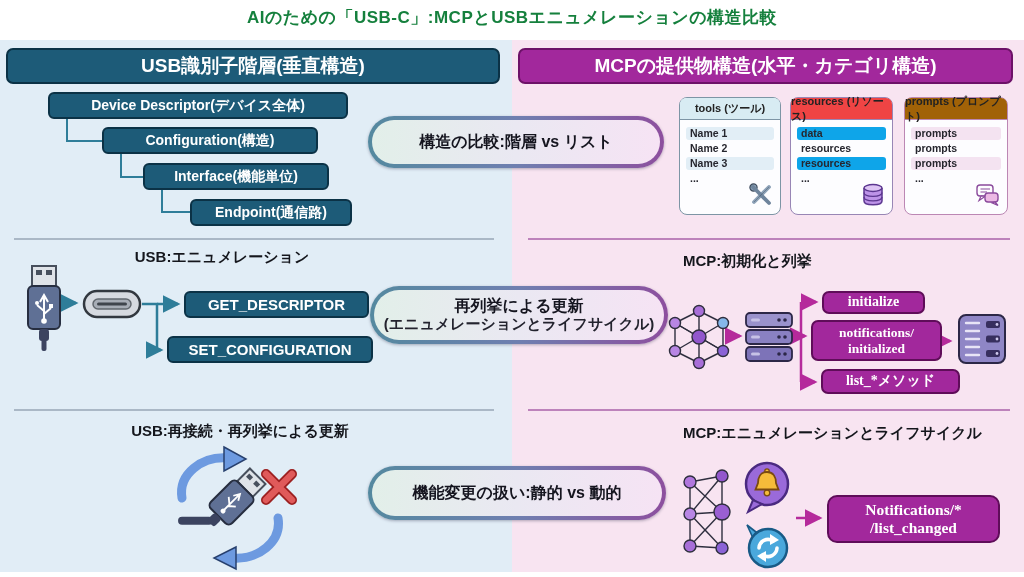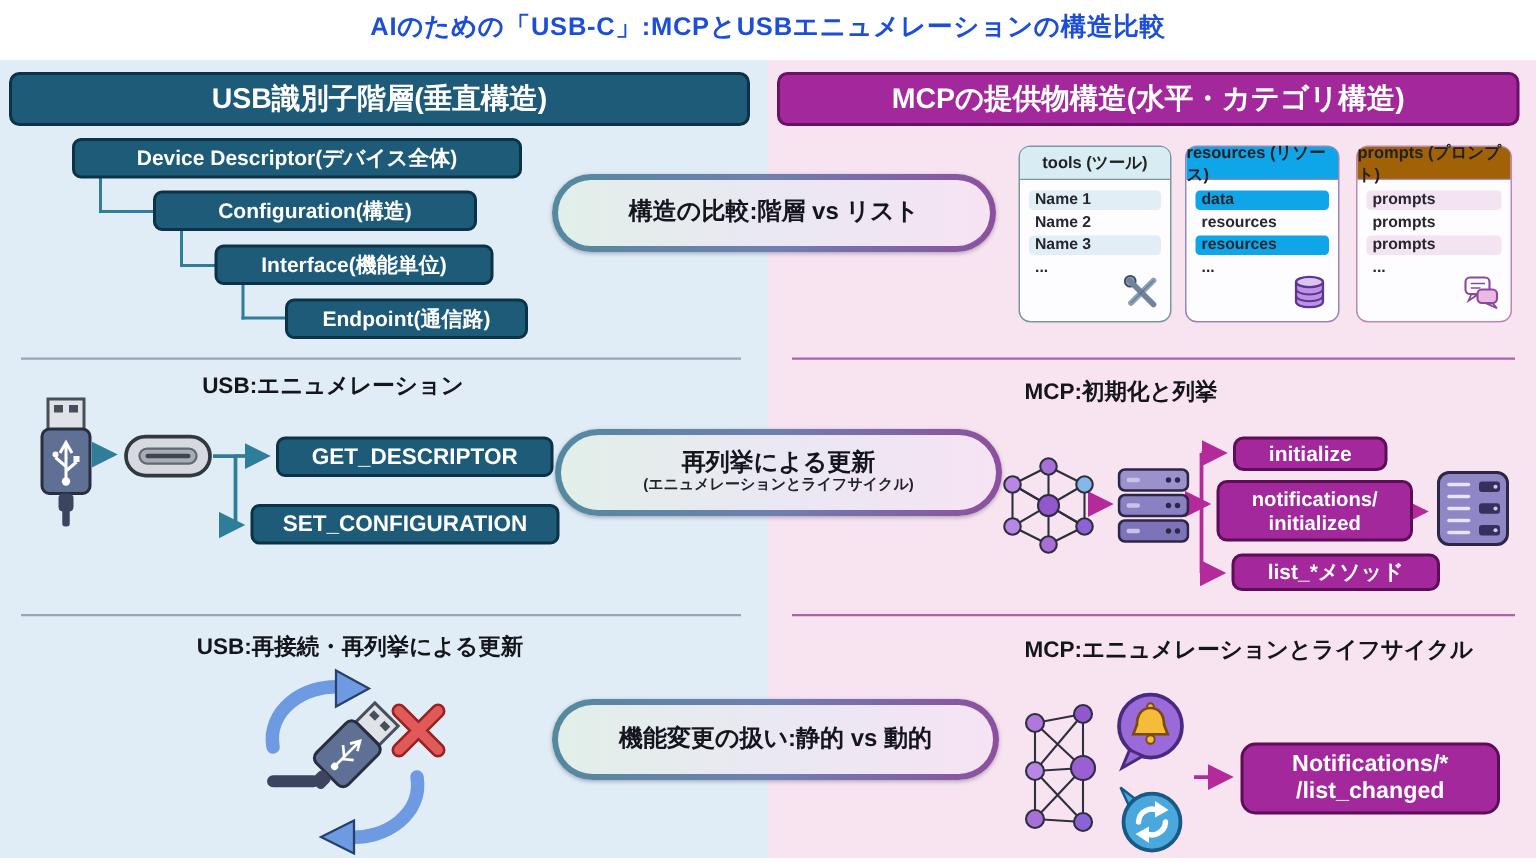--- a/index.html
+++ b/index.html
@@ -2,55 +2,55 @@
 <html><head>
 <meta charset="utf-8">
 <style>
   html,body{margin:0;padding:0;background:#fff;}
   .canvas{position:relative;width:1024px;height:577px;overflow:hidden;
     font-family:"Liberation Sans","DejaVu Sans",sans-serif;background:#fff;}
   .panel{position:absolute;top:40px;height:532px;}
   .panel-left{left:0;width:512px;background:#e1edf6;}
   .panel-right{left:512px;width:512px;background:#f8e4f1;}
   .title{position:absolute;top:6px;left:0;width:1024px;text-align:center;
-    font-size:17px;font-weight:bold;color:#1d4ed8;letter-spacing:.5px;}
+    font-size:17px;font-weight:bold;color:#15803d;letter-spacing:.5px;}
   .hdr{position:absolute;top:48px;height:36px;border-radius:7px;display:flex;
     align-items:center;justify-content:center;color:#fff;font-weight:bold;font-size:19px;}
   .hdr-left{left:6px;width:494px;background:#1d5b78;border:2px solid #0b3246;box-sizing:border-box;}
   .hdr-right{left:518px;width:495px;background:#a2289c;border:2px solid #6d1168;box-sizing:border-box;}
   .teal-box{position:absolute;background:#1d5b78;border:2px solid #0b3246;border-radius:6px;
     color:#fff;font-weight:bold;display:flex;align-items:center;justify-content:center;
     box-sizing:border-box;z-index:4;}
   .hbox{height:27px;font-size:14px;}
   .conn{position:absolute;border-left:2px solid #2e7d99;border-bottom:2px solid #2e7d99;z-index:2;}
   .purple-box{position:absolute;background:#a2289c;border:2px solid #5f0d59;border-radius:7px;
     color:#fff;font-weight:bold;display:flex;flex-direction:column;align-items:center;
-    justify-content:center;box-sizing:border-box;line-height:1.15;z-index:4;}
+    justify-content:center;box-sizing:border-box;line-height:1.15;z-index:4;font-family:Liberation Serif, serif;}
   .heading{position:absolute;font-size:15px;font-weight:bold;color:#14161c;text-align:center;z-index:3;}
   .pill{position:absolute;border-radius:999px;padding:4px;z-index:6;
     background:linear-gradient(90deg,#54899f,#6f7fb0,#8d4f9e);box-sizing:border-box;
     box-shadow:0 1px 3px rgba(40,40,70,.35);}
   .pill-inner{width:100%;height:100%;border-radius:999px;box-sizing:border-box;
     background:linear-gradient(90deg,#e2efe9,#eae8f2,#f6e3f4);display:flex;flex-direction:column;
     align-items:center;justify-content:center;}
   .pill-main{font-size:16px;font-weight:bold;color:#15151f;line-height:1.1;}
-  .pill-sub{font-size:10px;font-weight:bold;color:#23232e;line-height:1.2;}
+  .pill-sub{font-size:15px;font-weight:bold;color:#23232e;line-height:1.2;}
   .card{position:absolute;top:97px;height:118px;background:#fdfdff;border-radius:8px;
     box-sizing:border-box;z-index:4;}
   .card-hd{height:22px;border-radius:6px 6px 0 0;display:flex;align-items:center;
     justify-content:center;font-size:11px;font-weight:bold;color:#222;box-sizing:border-box;}
   .card-bd{position:relative;padding:5px 6px 0 6px;}
   .row{height:13px;line-height:13px;font-size:10.5px;font-weight:600;color:#26262e;
     padding-left:4px;margin:2px 0;border-radius:3px;}
   .card-ic{position:absolute;right:6px;bottom:6px;z-index:5;}
   .c-tools{left:679px;width:102px;border:1.5px solid #7d95a5;}
   .c-tools .card-hd{background:#d8ecf3;border-bottom:1.5px solid #7d95a5;}
   .c-tools .row.hl{background:#e2eef6;}
   .c-res{left:790px;width:103px;border:1.5px solid #9886b5;}
-  .c-res .card-hd{background:#0ea5e9;border-bottom:1.5px solid #9886b5;}
+  .c-res .card-hd{background:#ef4444;border-bottom:1.5px solid #9886b5;}
   .c-res .row.hl{background:#0ea5e9;}
   .c-pr{left:904px;width:104px;border:1.5px solid #bc87b4;}
   .c-pr .card-hd{background:#a16207;border-bottom:1.5px solid #bc87b4;}
   .c-pr .row.hl{background:#f4e3f1;}
   .icon{position:absolute;z-index:4;}
   svg{display:block;}
   .overlay{position:absolute;left:0;top:0;z-index:2;pointer-events:none;}
 </style>
 </head>
 <body>

